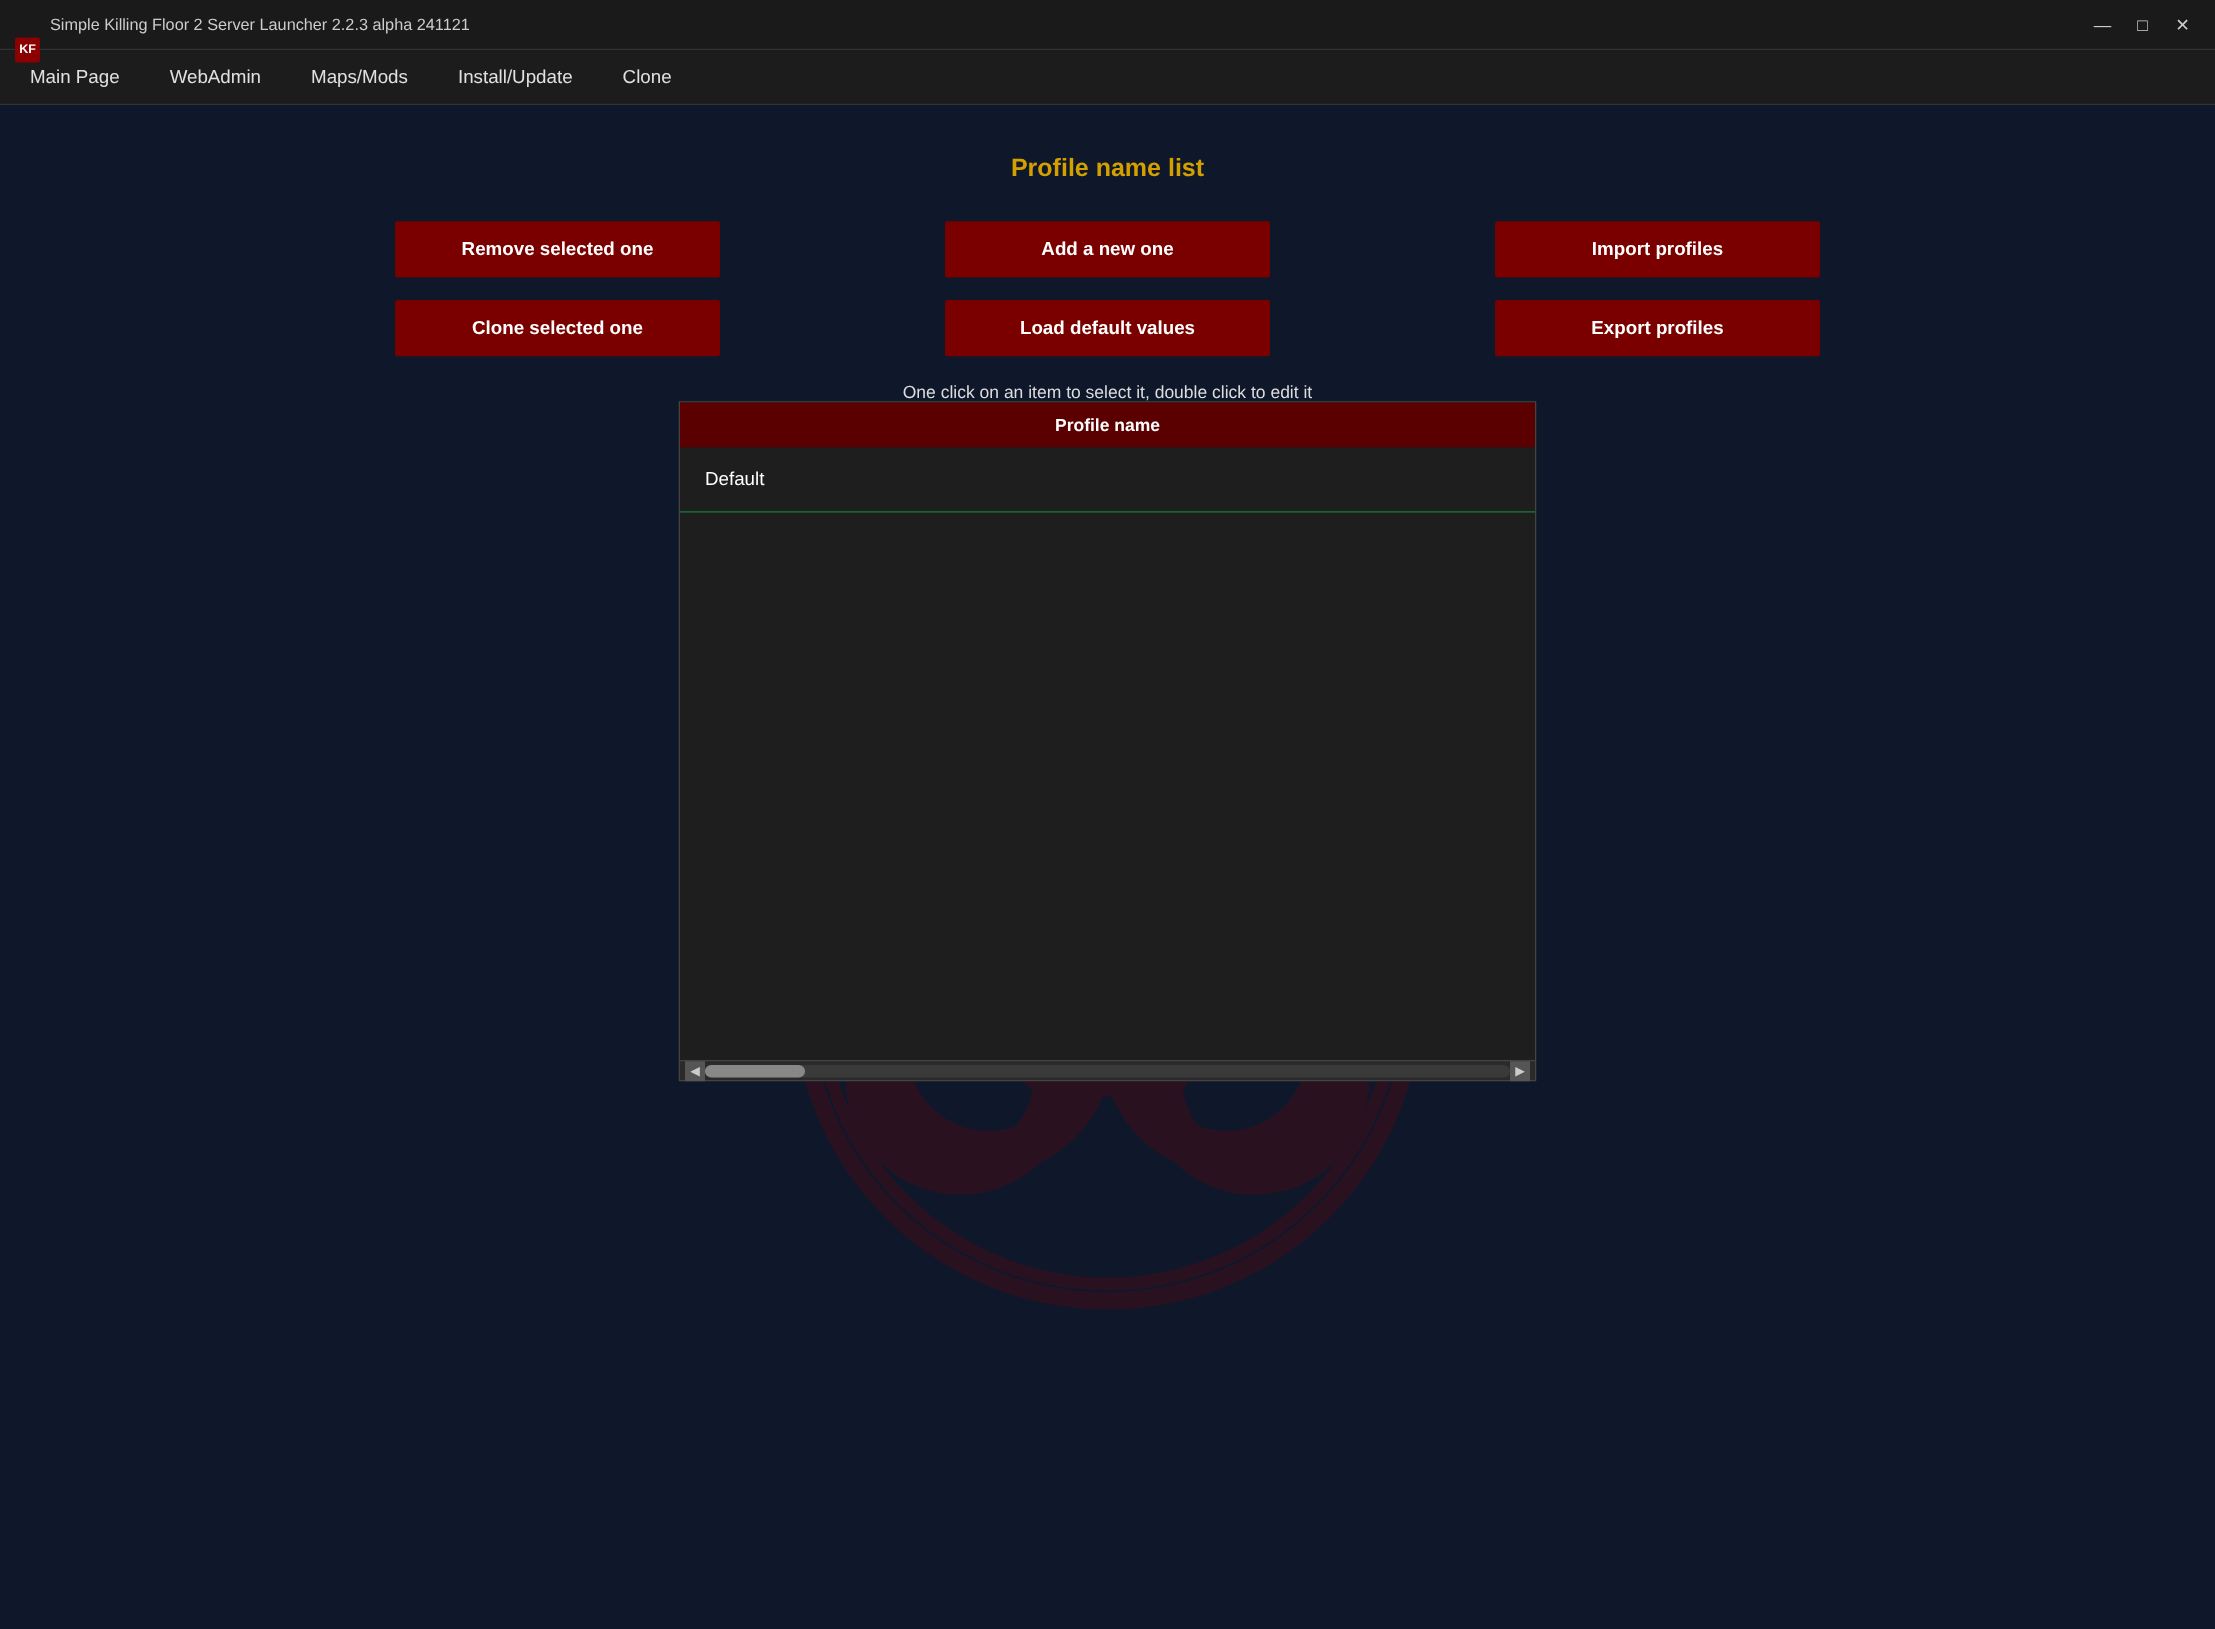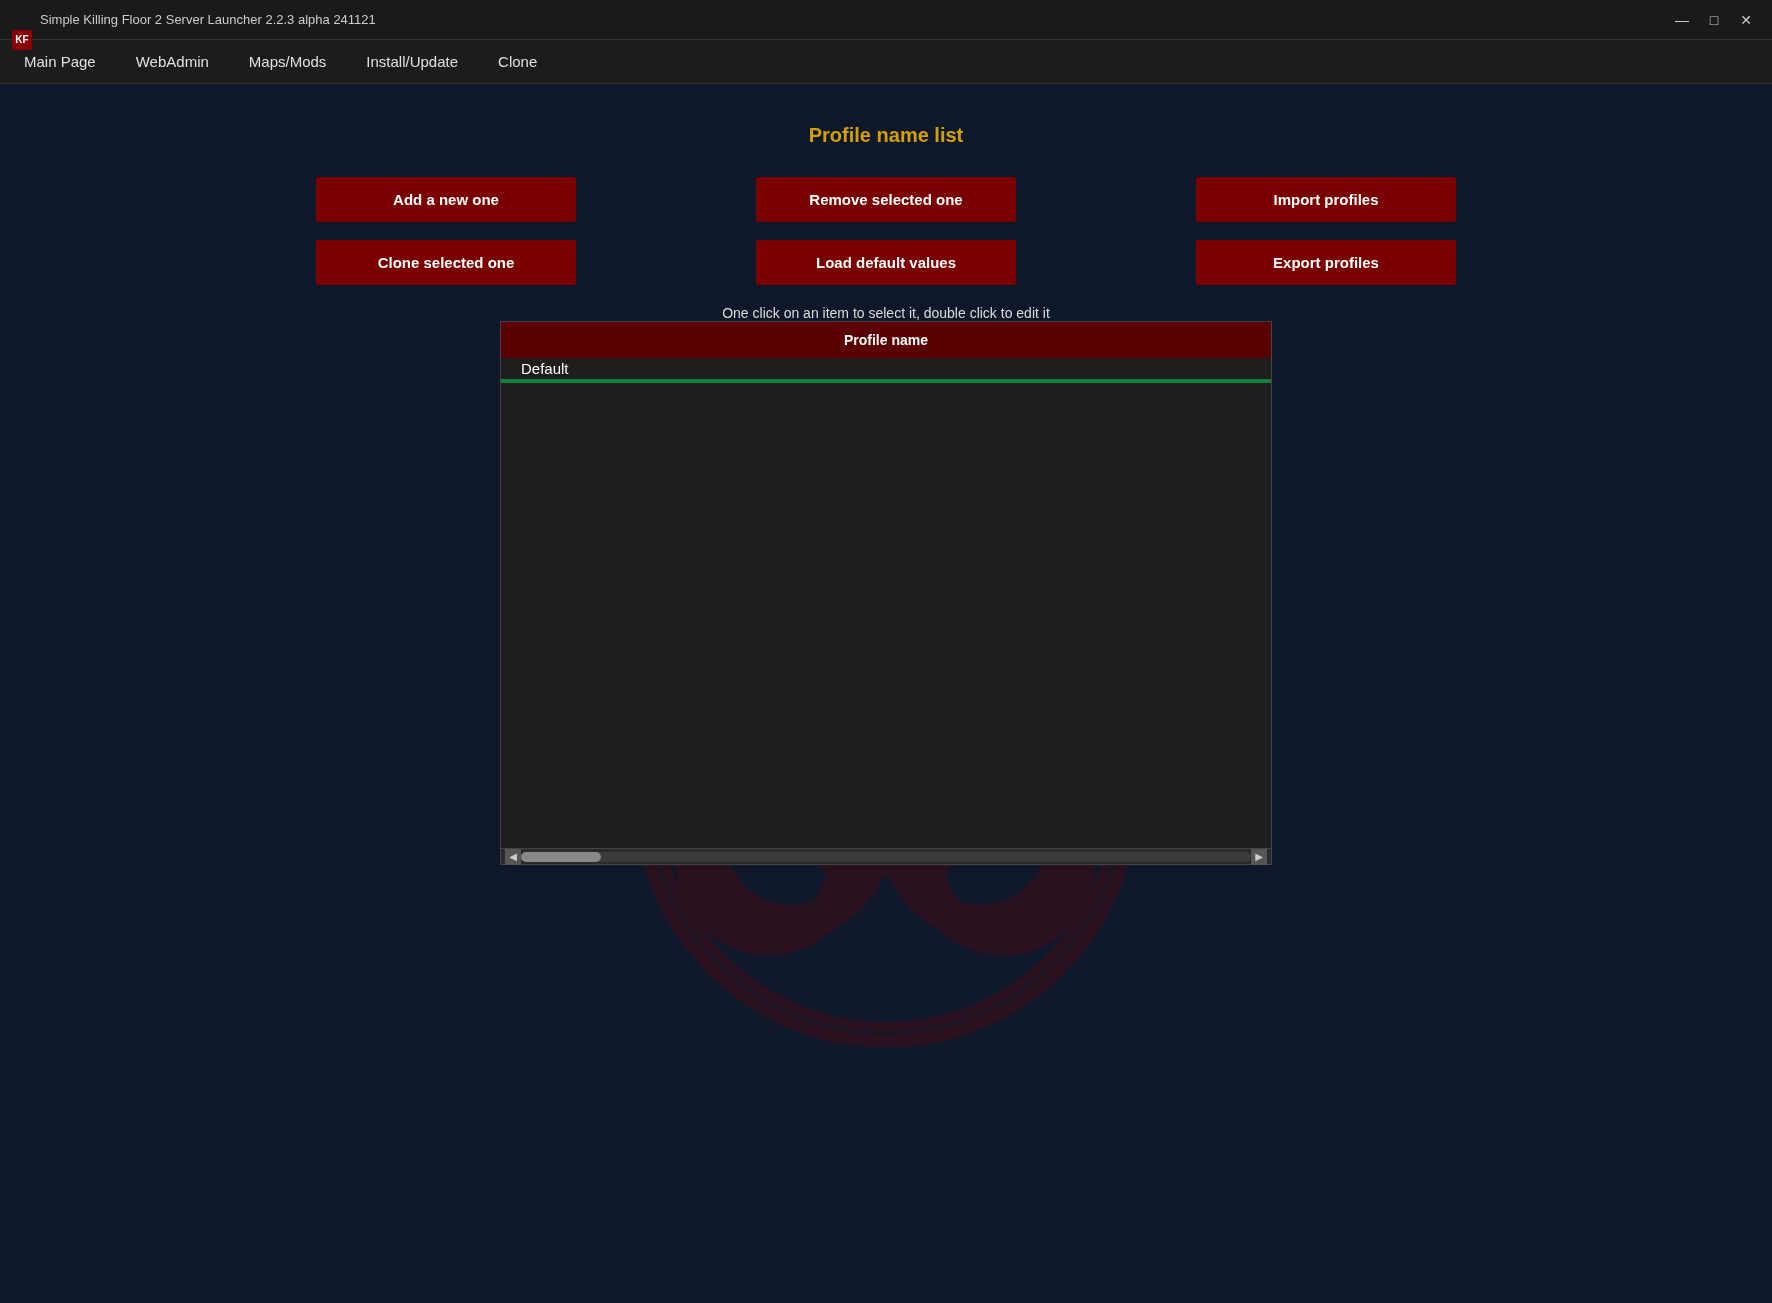--- a/index.html
+++ b/index.html
@@ -135,21 +135,21 @@
     .instruction-text {
       color: #ddd;
       font-size: 14px;
       margin-bottom: 0;
       z-index: 1;
       text-align: center;
     }
 
     
     .profile-table-container {
-      width: 772px;
+      width: 686px;
       background: #1a1a1a;
       border: 1px solid #444;
       z-index: 1;
       position: relative;
     }
 
     .profile-table-header {
       background: #5a0000;
       padding: 10px 20px;
       font-size: 14px;
@@ -159,25 +159,25 @@
     }
 
     .profile-table-body {
       background: #1e1e1e;
       min-height: 490px;
       position: relative;
       overflow: hidden;
     }
 
     .profile-row {
-      padding: 2px 20px;
+      padding: 17px 20px;
       font-size: 15px;
       color: #fff;
       cursor: pointer;
-      border-bottom: 4px solid #15803d;
+      border-bottom: 1px solid #15803d;
     }
 
     
     .table-scrollbar {
       height: 16px;
       background: #2a2a2a;
       border-top: 1px solid #444;
       display: flex;
       align-items: center;
       padding: 0 4px;
@@ -290,22 +290,22 @@
       <circle cx="34.6" cy="20" r="22" fill="none" stroke="#8b0000" stroke-width="10"></circle>
       <circle cx="-34.6" cy="20" r="22" fill="none" stroke="#8b0000" stroke-width="10"></circle>
 
       <circle cx="0" cy="0" r="68" fill="none" stroke="#8b0000" stroke-width="3"></circle>
     </g>
   </svg>
 
   <div class="profile-title">Profile name list</div>
 
   <div class="buttons-grid">
+    <button class="action-btn">Remove selected one</button>
     <button class="action-btn">Add a new one</button>
-    <button class="action-btn">Remove selected one</button>
     <button class="action-btn">Import profiles</button>
     <button class="action-btn">Clone selected one</button>
     <button class="action-btn">Load default values</button>
     <button class="action-btn">Export profiles</button>
   </div>
 
   <p class="instruction-text">One click on an item to select it, double click to edit it</p>
 
   <div class="profile-table-container">
     <div class="profile-table-header">Profile name</div>

